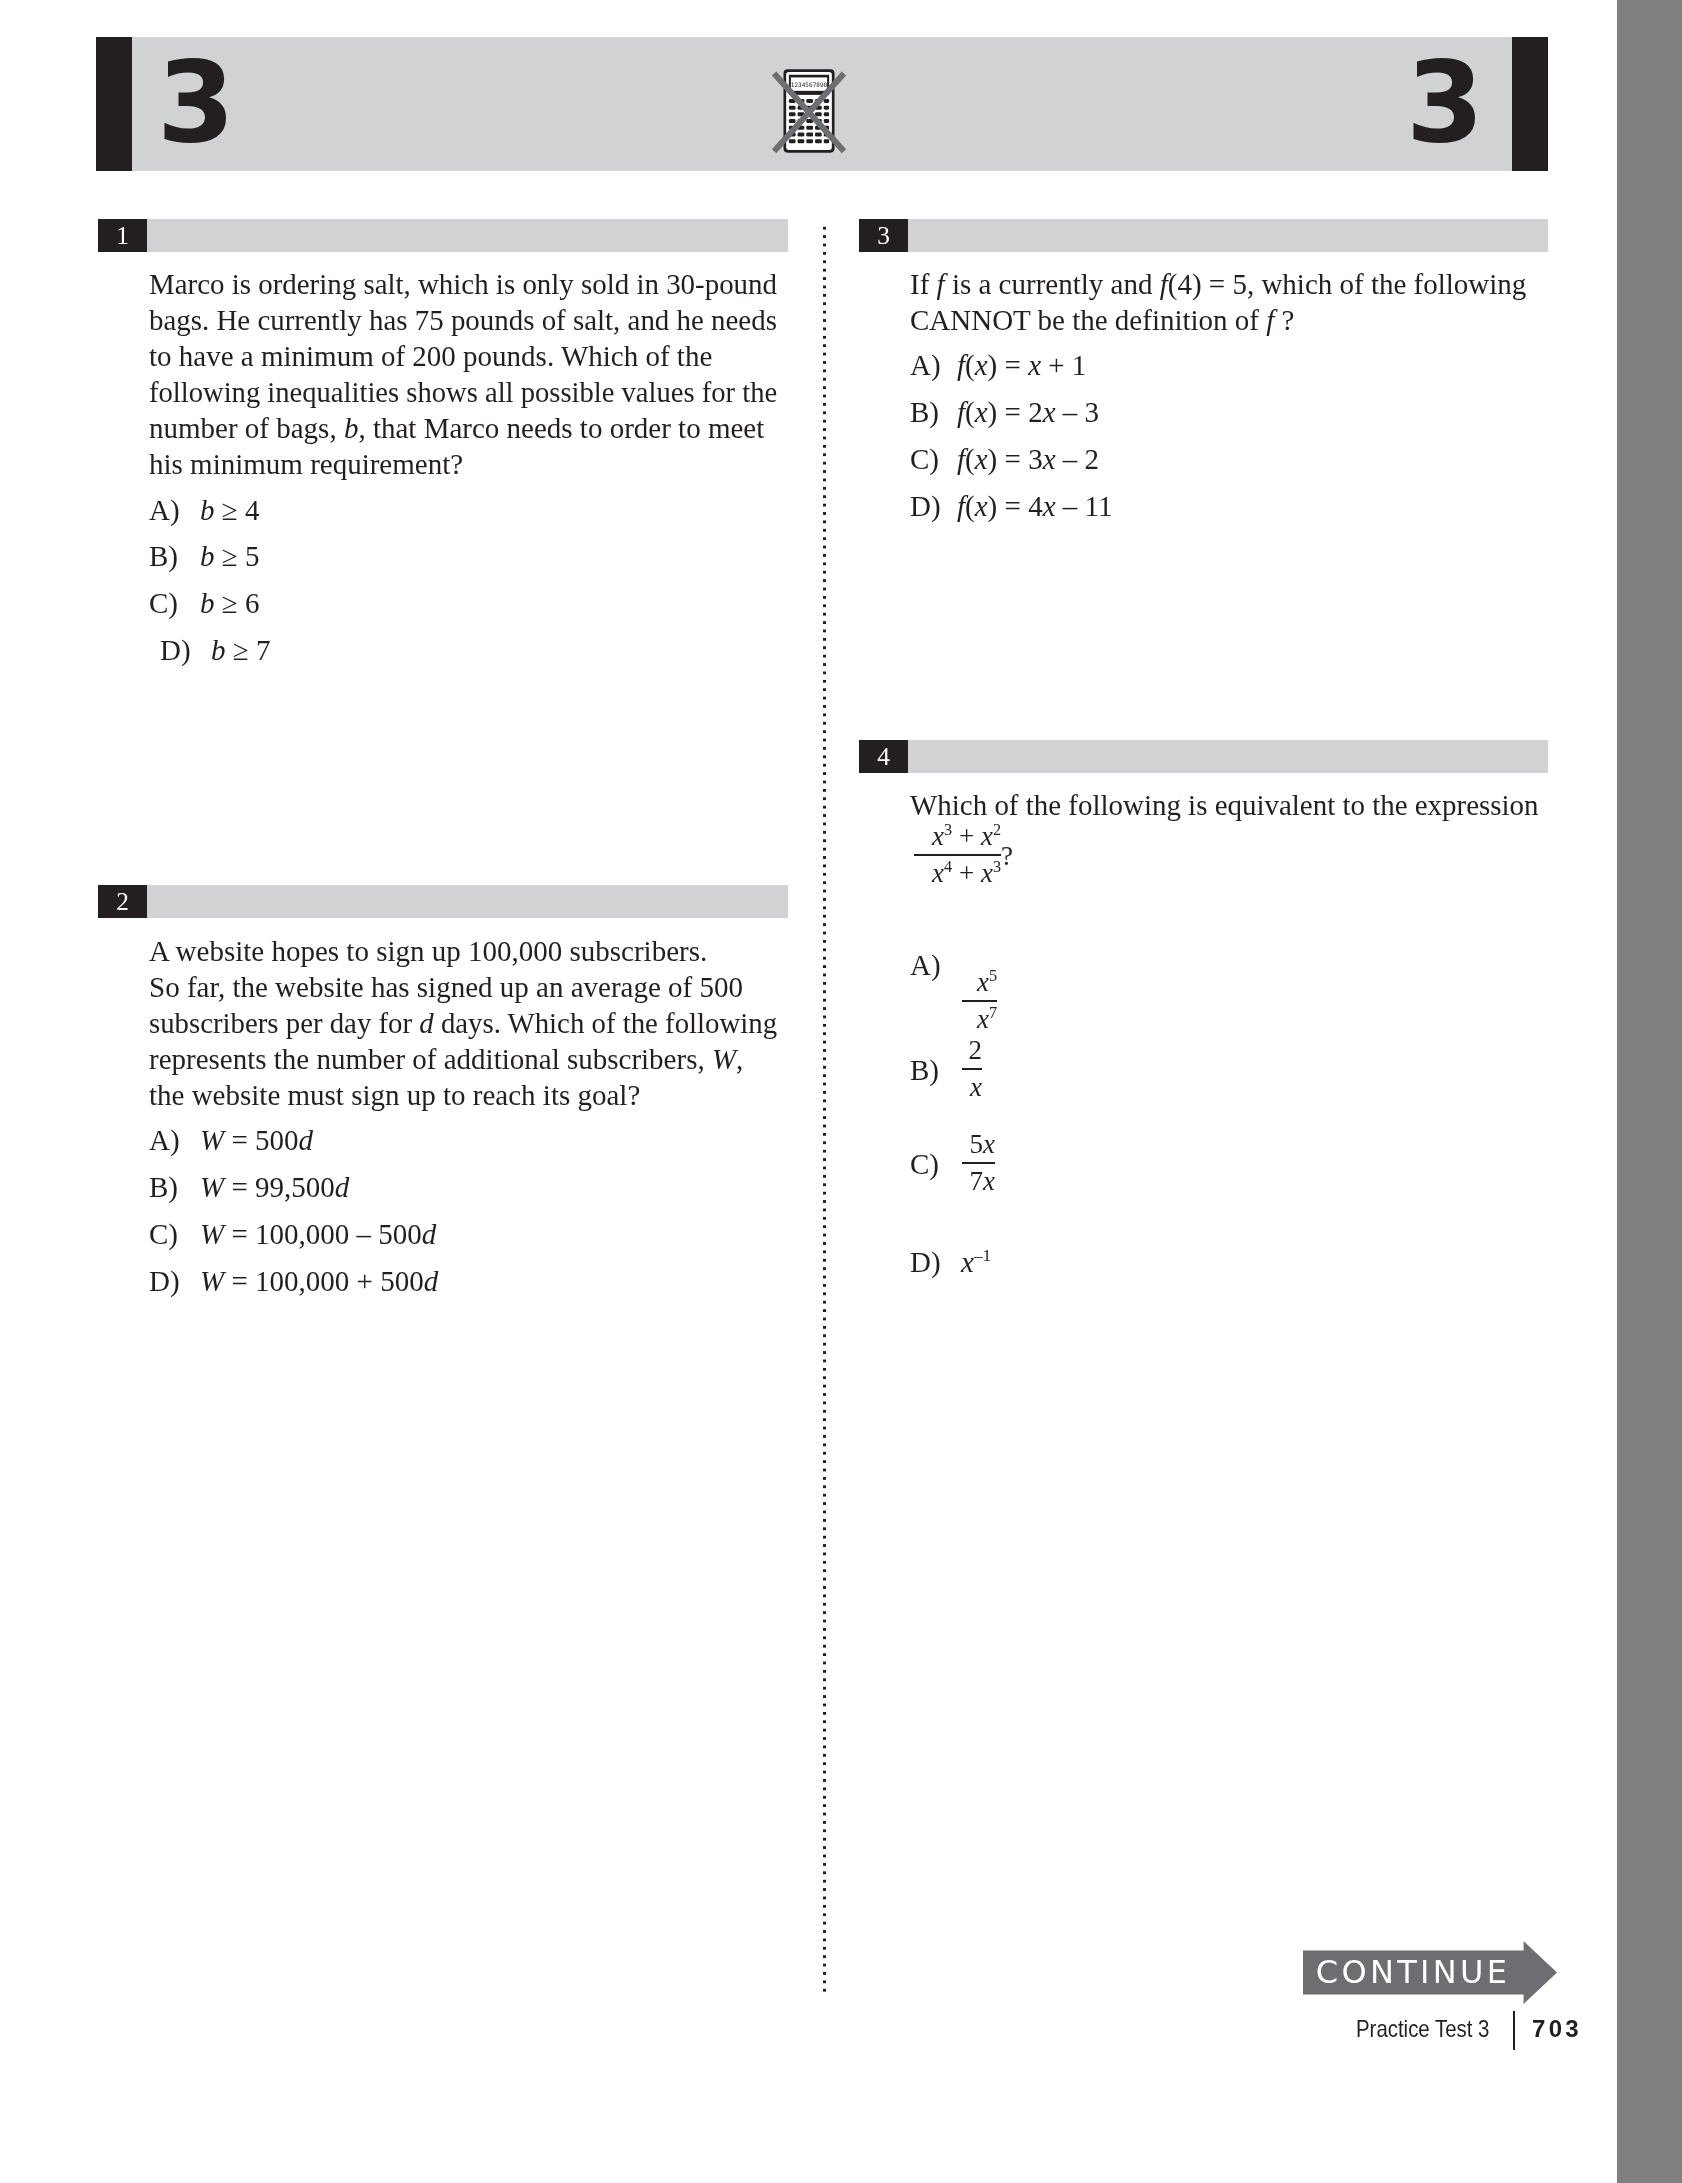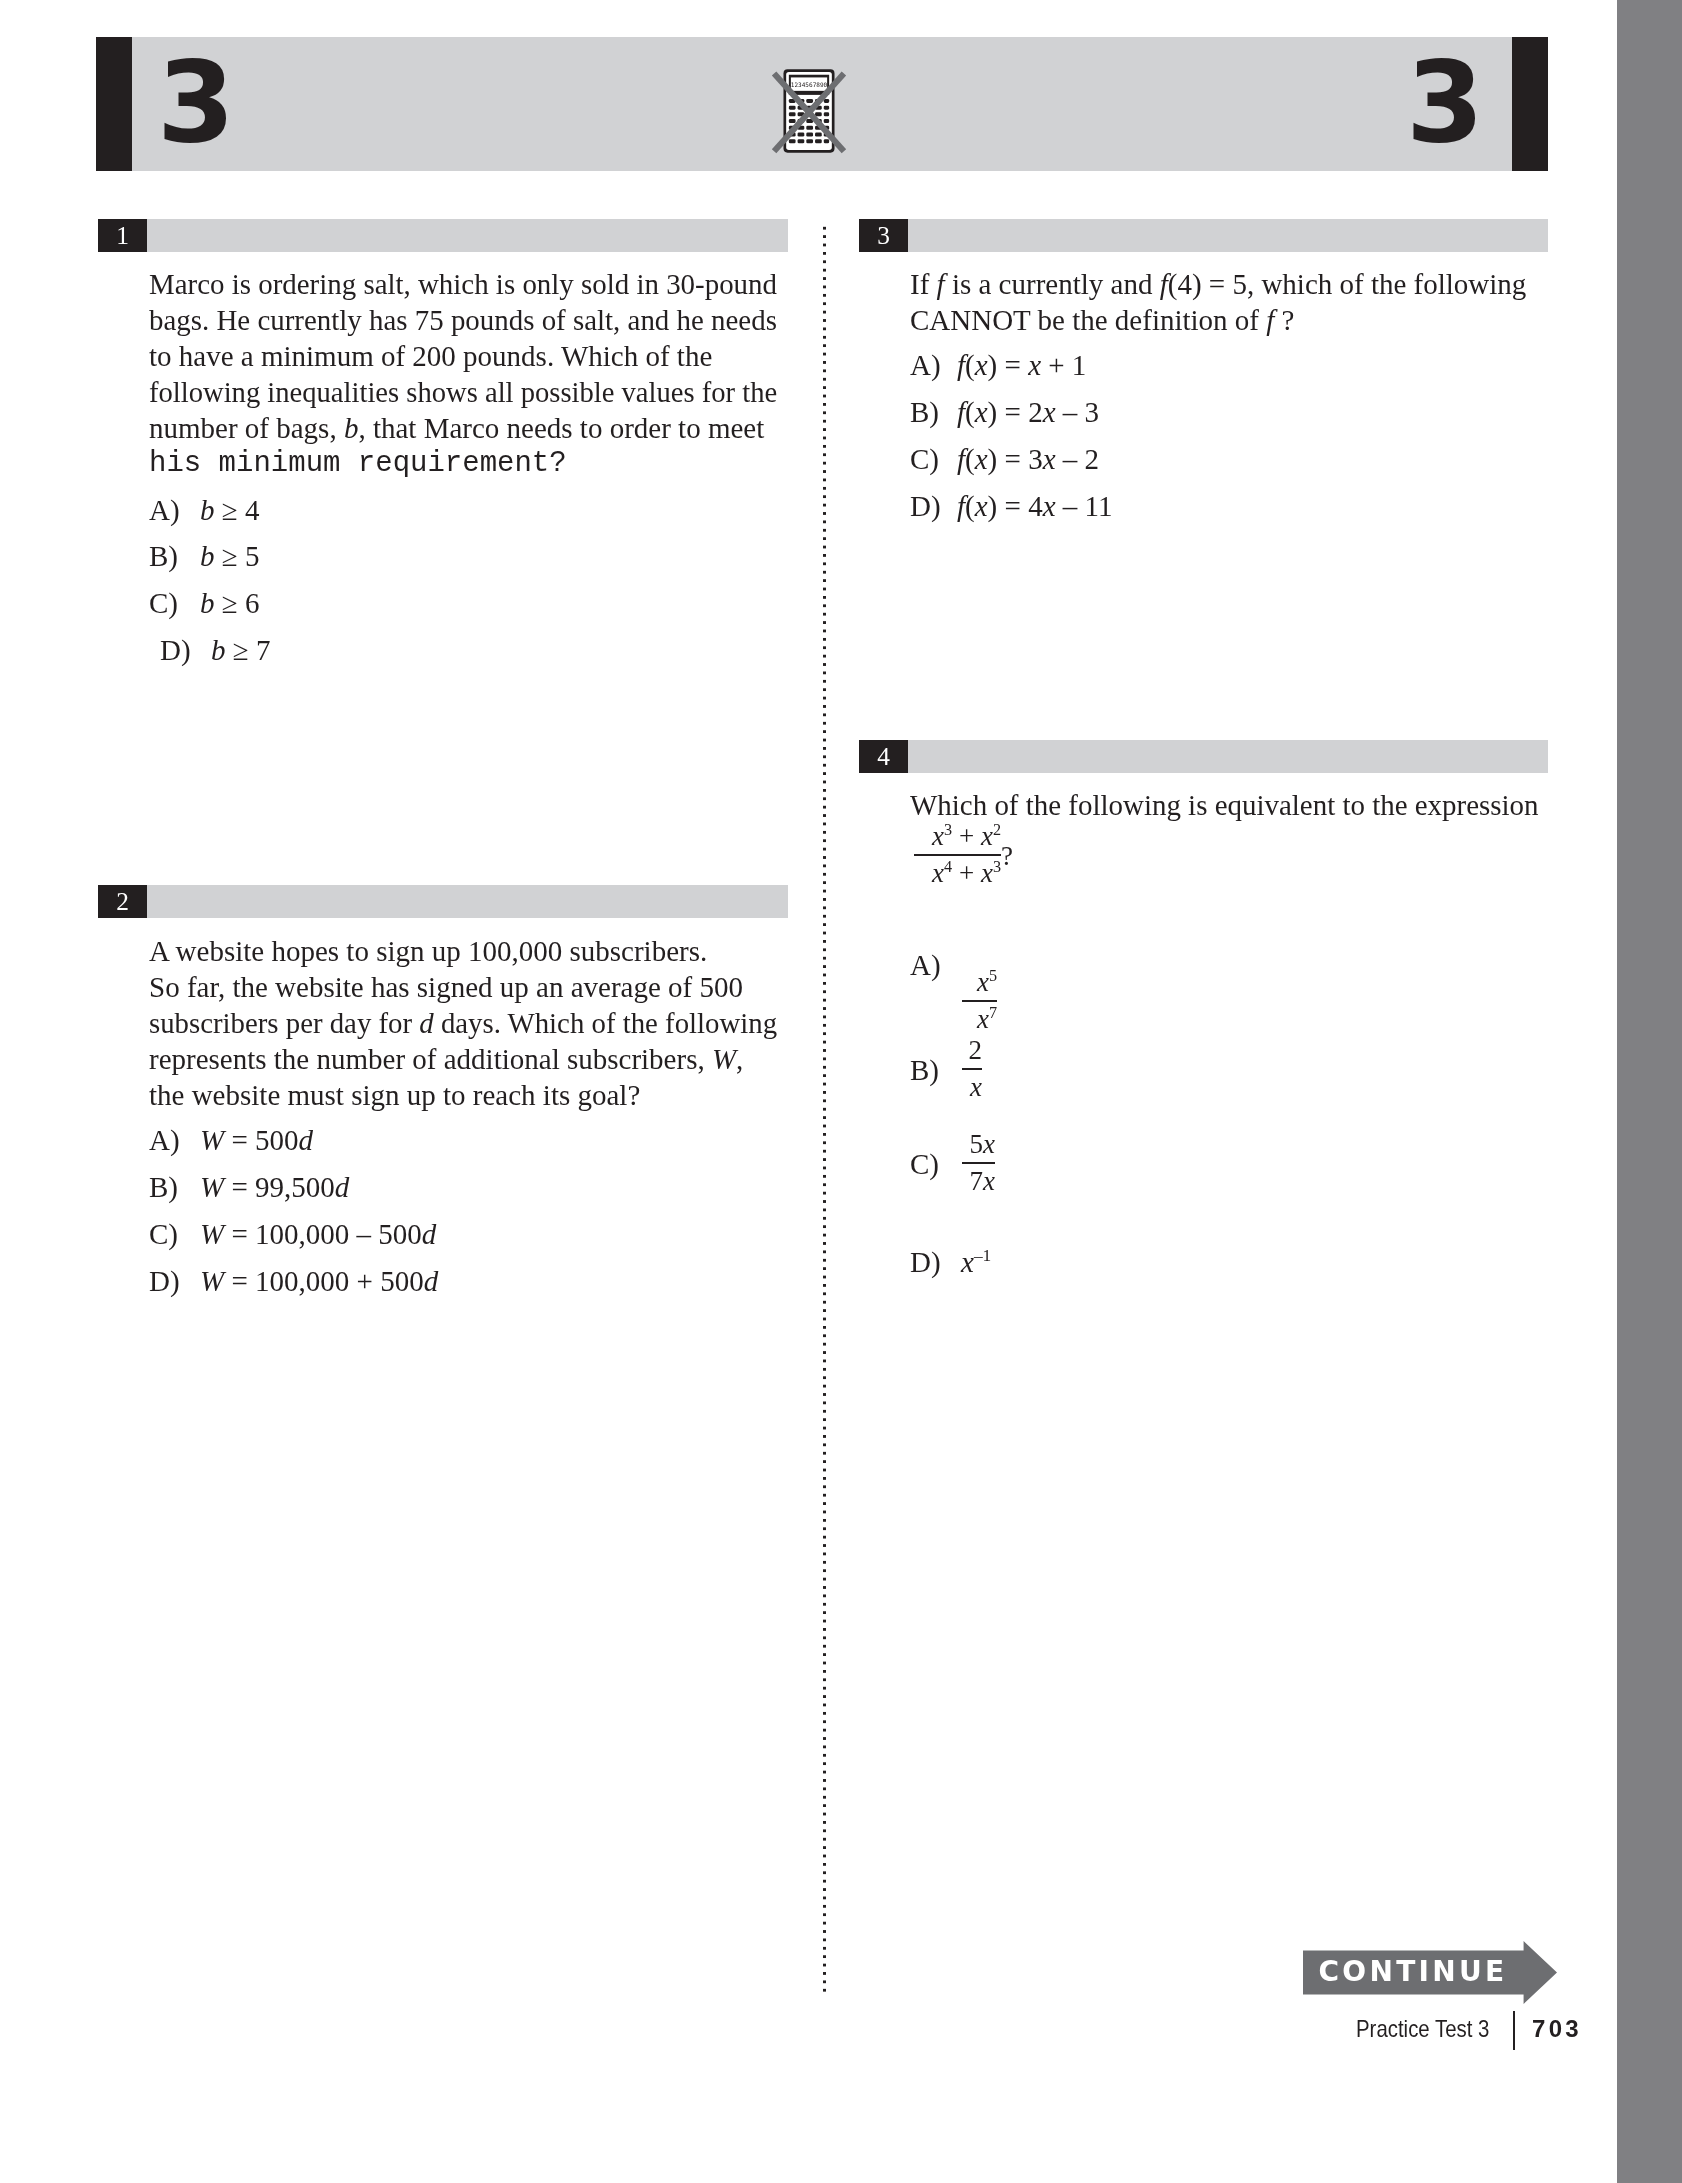--- a/index.html
+++ b/index.html
@@ -97,21 +97,21 @@
 
 <div class="abs qbar" style="left:98px; top:219px; width:690px;">
   <div class="qnum">1</div>
 </div>
 <div>
   <div class="line" style="left: 149px; top: 266px; transform: scaleX(0.997);">Marco is ordering salt, which is only sold in 30-pound</div>
   <div class="line" style="left: 149px; top: 302px; transform: scaleX(0.997);">bags. He currently has 75 pounds of salt, and he needs</div>
   <div class="line" style="left:149px; top:338px;">to have a minimum of 200 pounds. Which of the</div>
   <div class="line" style="left: 149px; top: 374px; transform: scaleX(0.986);">following inequalities shows all possible values for the</div>
   <div class="line" style="left:149px; top:410px;"><span>number of bags, </span><i>b</i><span>, that Marco needs to order to meet</span></div>
-  <div class="line" style="left:149px; top:446px;font-family:Liberation Mono, monospace;">his minimum requirement?</div>
+  <div class="line" style="left:149px; top:446px;">his minimum requirement?</div>
 
   <div class="opt" style="left:149px; top:492px;"><span class="letter">A)</span><i>b</i><span> ≥ 4</span></div>
   <div class="opt" style="left:149px; top:538px;"><span class="letter">B)</span><i>b</i><span> ≥ 5</span></div>
   <div class="opt" style="left:149px; top:585px;"><span class="letter">C)</span><i>b</i><span> ≥ 6</span></div>
   <div class="opt" style="left:149px; top:632px;margin-left:11px;"><span class="letter">D)</span><i>b</i><span> ≥ 7</span></div>
 </div>
 
 <div class="abs qbar" style="left:98px; top:885px; width:690px;">
   <div class="qnum">2</div>
 </div>
@@ -180,18 +180,18 @@
       <span class="den"><span>7</span><i>x</i></span>
     </div>
   </div>
 
   <div class="opt" style="left:910px; top:1244px;"><span class="letter">D)</span><i>x</i><sup>–1</sup></div>
 </div>
 
 <svg class="abs continue" viewBox="0 0 380 94">
   <polygon points="0,14 330,14 330,0 380,47 330,94 330,80 0,80" fill="#6d6e71"></polygon>
 </svg>
-<div class="abs" style="left:1303px; top:1950px; width:220px; height:44px; font-family:'DejaVu Sans', sans-serif; font-weight:bold; font-size:28px; line-height:44px; letter-spacing:3.3px; color:#ffffff; text-align:center;">CONTINUE</div>
+<div class="abs" style="left:1303px; top:1950px; width:220px; height:44px; font-family:'DejaVu Sans', sans-serif; font-weight:normal; font-size:32px; line-height:44px; letter-spacing:3.3px; color:#ffffff; text-align:center;">CONTINUE</div>
 
 <div class="abs footer-text" style="left:1356px; top:2015px;">Practice Test 3</div>
 <div class="abs footer-sep"></div>
 <div class="abs footer-num" style="left:1532px; top:2015px;">703</div>
 
 
 </body></html>

